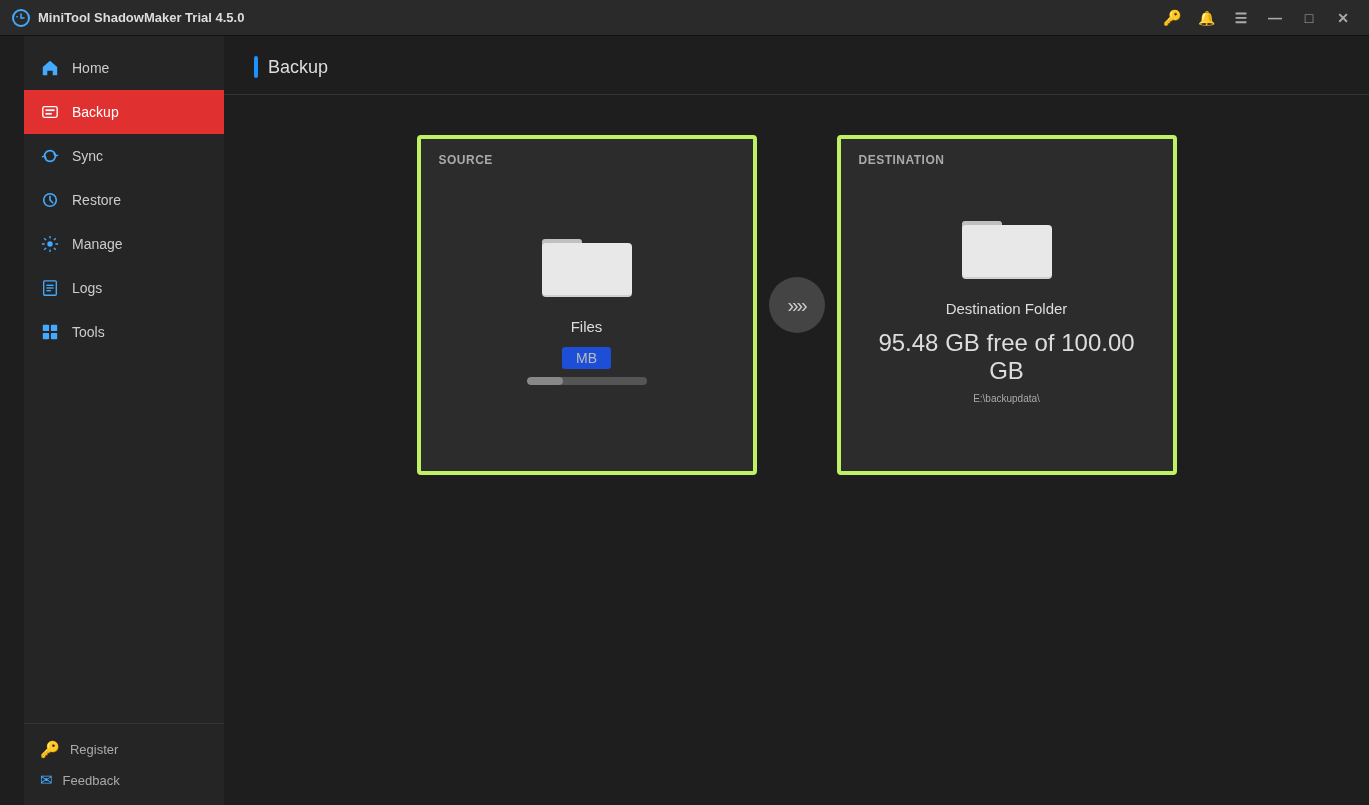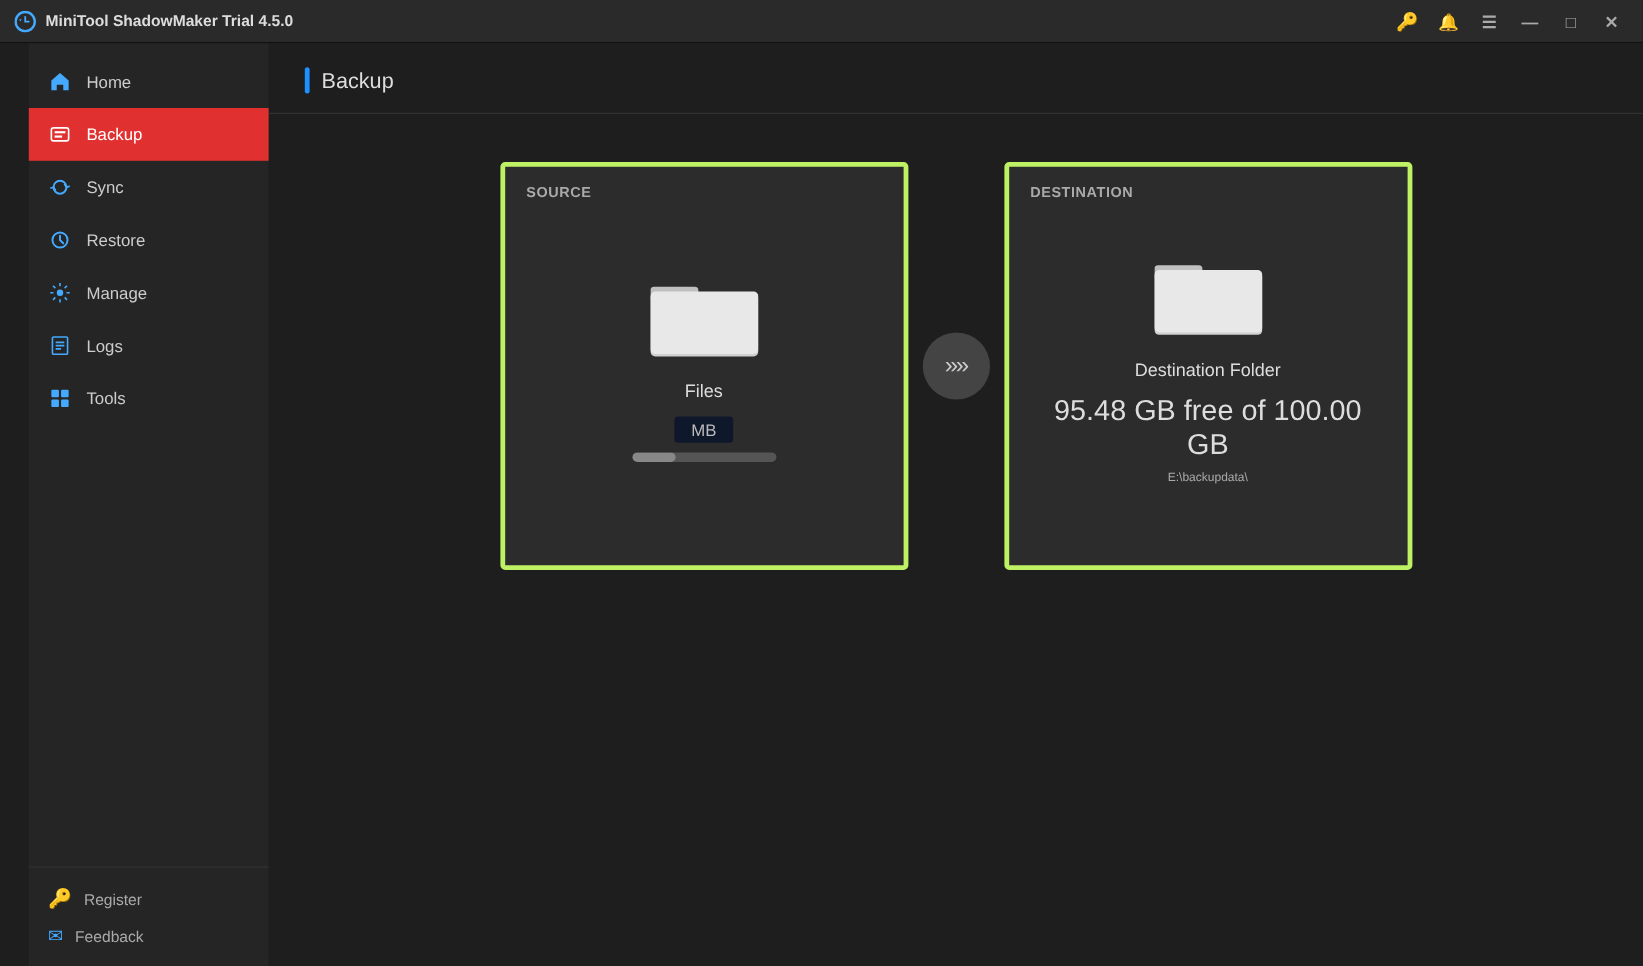--- a/index.html
+++ b/index.html
@@ -195,21 +195,21 @@
     }
 
     .card-title {
       font-size: 15px;
       color: #ddd;
       margin-bottom: 12px;
     }
     .card-size {
       font-size: 14px;
       color: #bbb;
-      background: #0f172a;
+      background: #1d4ed8;
       padding: 3px 14px;
       border-radius: 3px;
       margin-bottom: 8px;
     }
     .card-bar {
       width: 120px;
       height: 8px;
       background: #555;
       border-radius: 4px;
       overflow: hidden;

